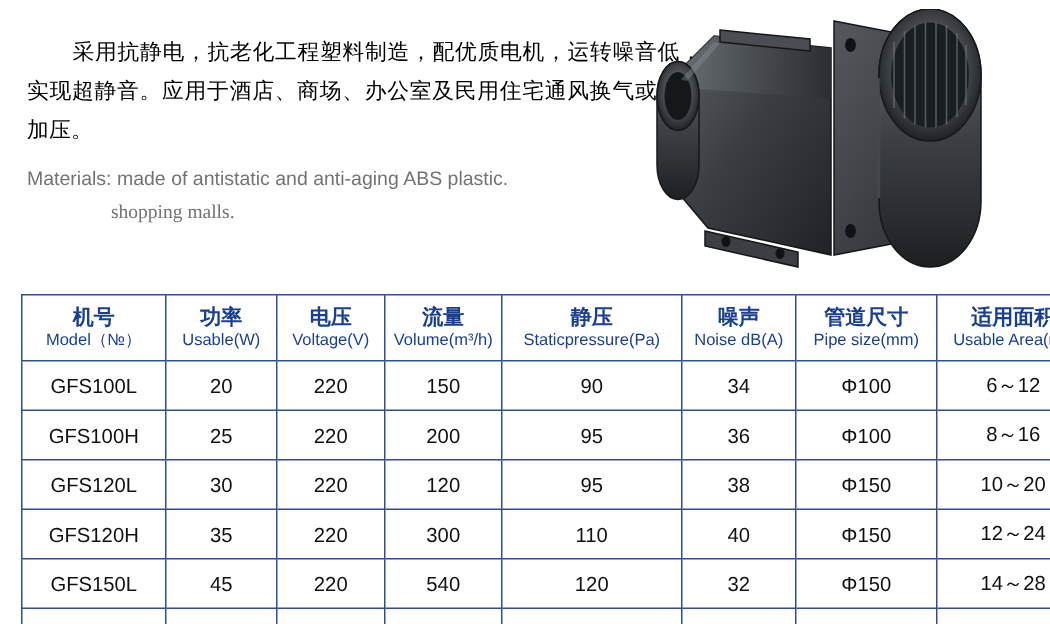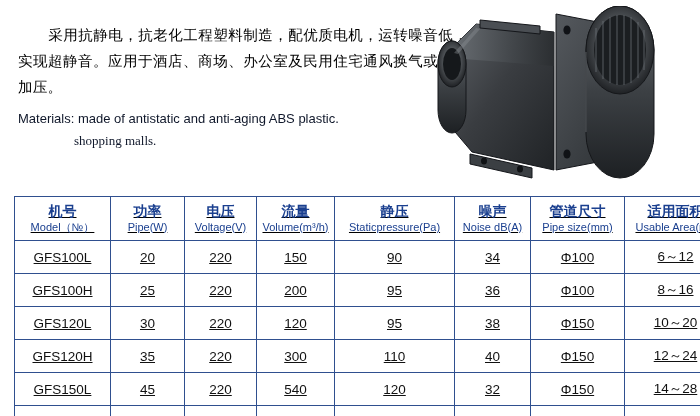--- a/index.html
+++ b/index.html
@@ -35,21 +35,21 @@
     letter-spacing: 0.2px;
     text-align: justify;
   }
   .desc-cn .indent {
     display: inline-block;
     width: 30px;
   }
   .desc-en {
     margin-top: 8px;
     font-size: 13px;
-    color: #0f172a;
+    color: #737373;
     line-height: 22px;
   }
   .desc-en .line {
     white-space: pre-wrap;
   }
   .desc-en .line.indented {
     padding-left: 56px;
     font-family: Liberation Serif, serif;
   }
 
@@ -72,21 +72,20 @@
   }
   table.spec {
     border-collapse: collapse;
     width: 672px;
     table-layout: fixed;
   }
   table.spec th, table.spec td {
     border: 1px solid #2f4f8f;
     text-align: center;
     vertical-align: middle;
-    text-decoration: underline;
   }
   table.spec thead th {
     padding: 3px 2px 4px 2px;
     height: 36px;
   }
   .hdr-cn {
     display: block;
     font-size: 14px;
     font-weight: bold;
     color: #1a3f8f;
@@ -215,21 +214,21 @@
           <col class="c7">
       </colgroup>
       <thead>
         <tr>
           <th>
             <span class="hdr-cn">机号</span>
             <span class="hdr-en">Model（№）</span>
           </th>
           <th>
             <span class="hdr-cn">功率</span>
-            <span class="hdr-en">Pipe(W)</span>
+            <span class="hdr-en">Usable(W)</span>
           </th>
           <th>
             <span class="hdr-cn">电压</span>
             <span class="hdr-en">Voltage(V)</span>
           </th>
           <th>
             <span class="hdr-cn">流量</span>
             <span class="hdr-en">Volume(m³/h)</span>
           </th>
           <th>

